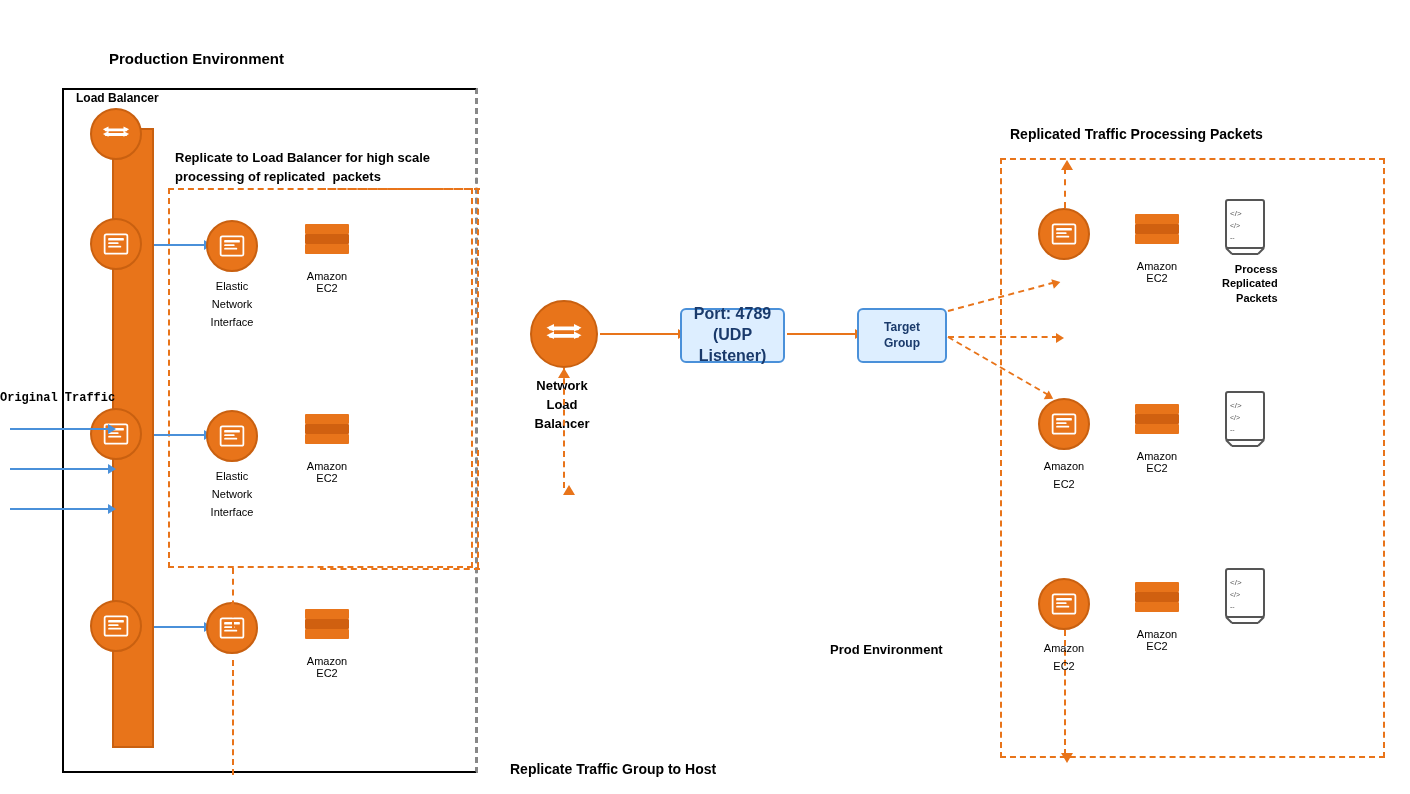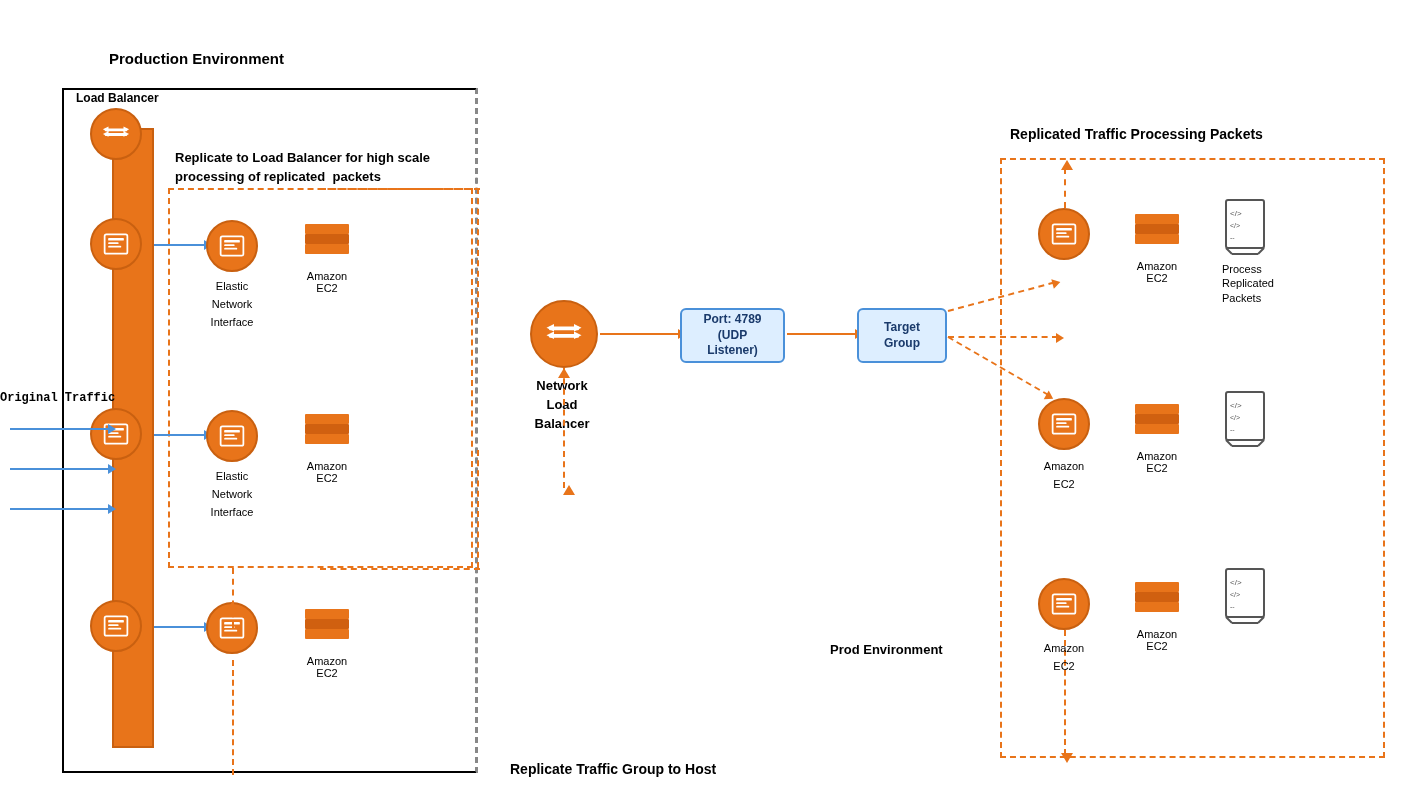--- a/index.html
+++ b/index.html
@@ -199,21 +199,21 @@
 
   <div style="position:absolute; left:512px; top:376px; width:100px; text-align:center;">
     <span style="font-size:13px; font-weight:bold; line-height:1.4;">Network<br>Load<br>Balancer</span>
   </div>
 
   <div style="position:absolute; left:600px; top:333px; width:80px; height:2px; background:#E8741A;">
     <div style="position:absolute; right:-6px; top:-4px; border-left:8px solid #E8741A; border-top:5px solid transparent; border-bottom:5px solid transparent;"></div>
   </div>
 
   <div style="position:absolute; left:680px; top:308px; width:105px; height:55px; border:2px solid #4a90d9; background:#ddeeff; border-radius:6px; display:flex; align-items:center; justify-content:center; text-align:center;">
-    <span style="font-size:12px; font-weight:bold; color:#1a3a6b; line-height:1.3;">Port: 4789<br>(UDP<br>Listener)</span>
+    <span style="font-size:16px; font-weight:bold; color:#1a3a6b; line-height:1.3;">Port: 4789<br>(UDP<br>Listener)</span>
   </div>
 
   <div style="position:absolute; left:787px; top:333px; width:70px; height:2px; background:#E8741A;">
     <div style="position:absolute; right:-6px; top:-4px; border-left:8px solid #E8741A; border-top:5px solid transparent; border-bottom:5px solid transparent;"></div>
   </div>
 
   <div style="position:absolute; left:857px; top:308px; width:90px; height:55px; border:2px solid #4a90d9; background:#ddeeff; border-radius:6px; display:flex; align-items:center; justify-content:center; text-align:center;">
     <span style="font-size:12px; font-weight:bold; color:#1a3a6b; line-height:1.3;">Target<br>Group</span>
   </div>
 
@@ -256,21 +256,21 @@
   <div style="position:absolute; left:1222px; top:196px;">
     <svg width="54" height="62" viewBox="0 0 54 62">
       <rect x="4" y="4" width="38" height="48" rx="2" fill="white" stroke="#555" stroke-width="2"></rect>
       <line x1="4" y1="52" x2="10" y2="58" stroke="#555" stroke-width="2"></line>
       <line x1="42" y1="52" x2="36" y2="58" stroke="#555" stroke-width="2"></line>
       <line x1="10" y1="58" x2="36" y2="58" stroke="#555" stroke-width="2"></line>
       <text x="8" y="20" font-size="8" fill="#555">&lt;/&gt;</text>
       <text x="8" y="32" font-size="7" fill="#555">&lt;/&gt;</text>
       <text x="8" y="44" font-size="7" fill="#555">--</text>
     </svg>
-    <div style="text-align:left; font-size:11px; font-weight:normal; line-height:1.3;">Process<br>Replicated<br>Packets</div>
+    <div style="text-align:right; font-size:11px; font-weight:bold; line-height:1.3;">Process<br>Replicated<br>Packets</div>
   </div>
 
   <div style="position:absolute; left:1038px; top:398px; width:52px; height:52px; border-radius:50%; background:#E8741A; border:2px solid #c96010; display:flex; align-items:center; justify-content:center;">
     <svg viewBox="0 0 32 32" width="28" height="28" fill="white">
       <rect x="3" y="5" width="26" height="22" rx="2" fill="none" stroke="white" stroke-width="2"></rect>
       <rect x="7" y="9" width="18" height="3" rx="1" fill="white"></rect>
       <rect x="7" y="14" width="12" height="2" rx="1" fill="white"></rect>
       <rect x="7" y="18" width="15" height="2" rx="1" fill="white"></rect>
     </svg>
   </div>

